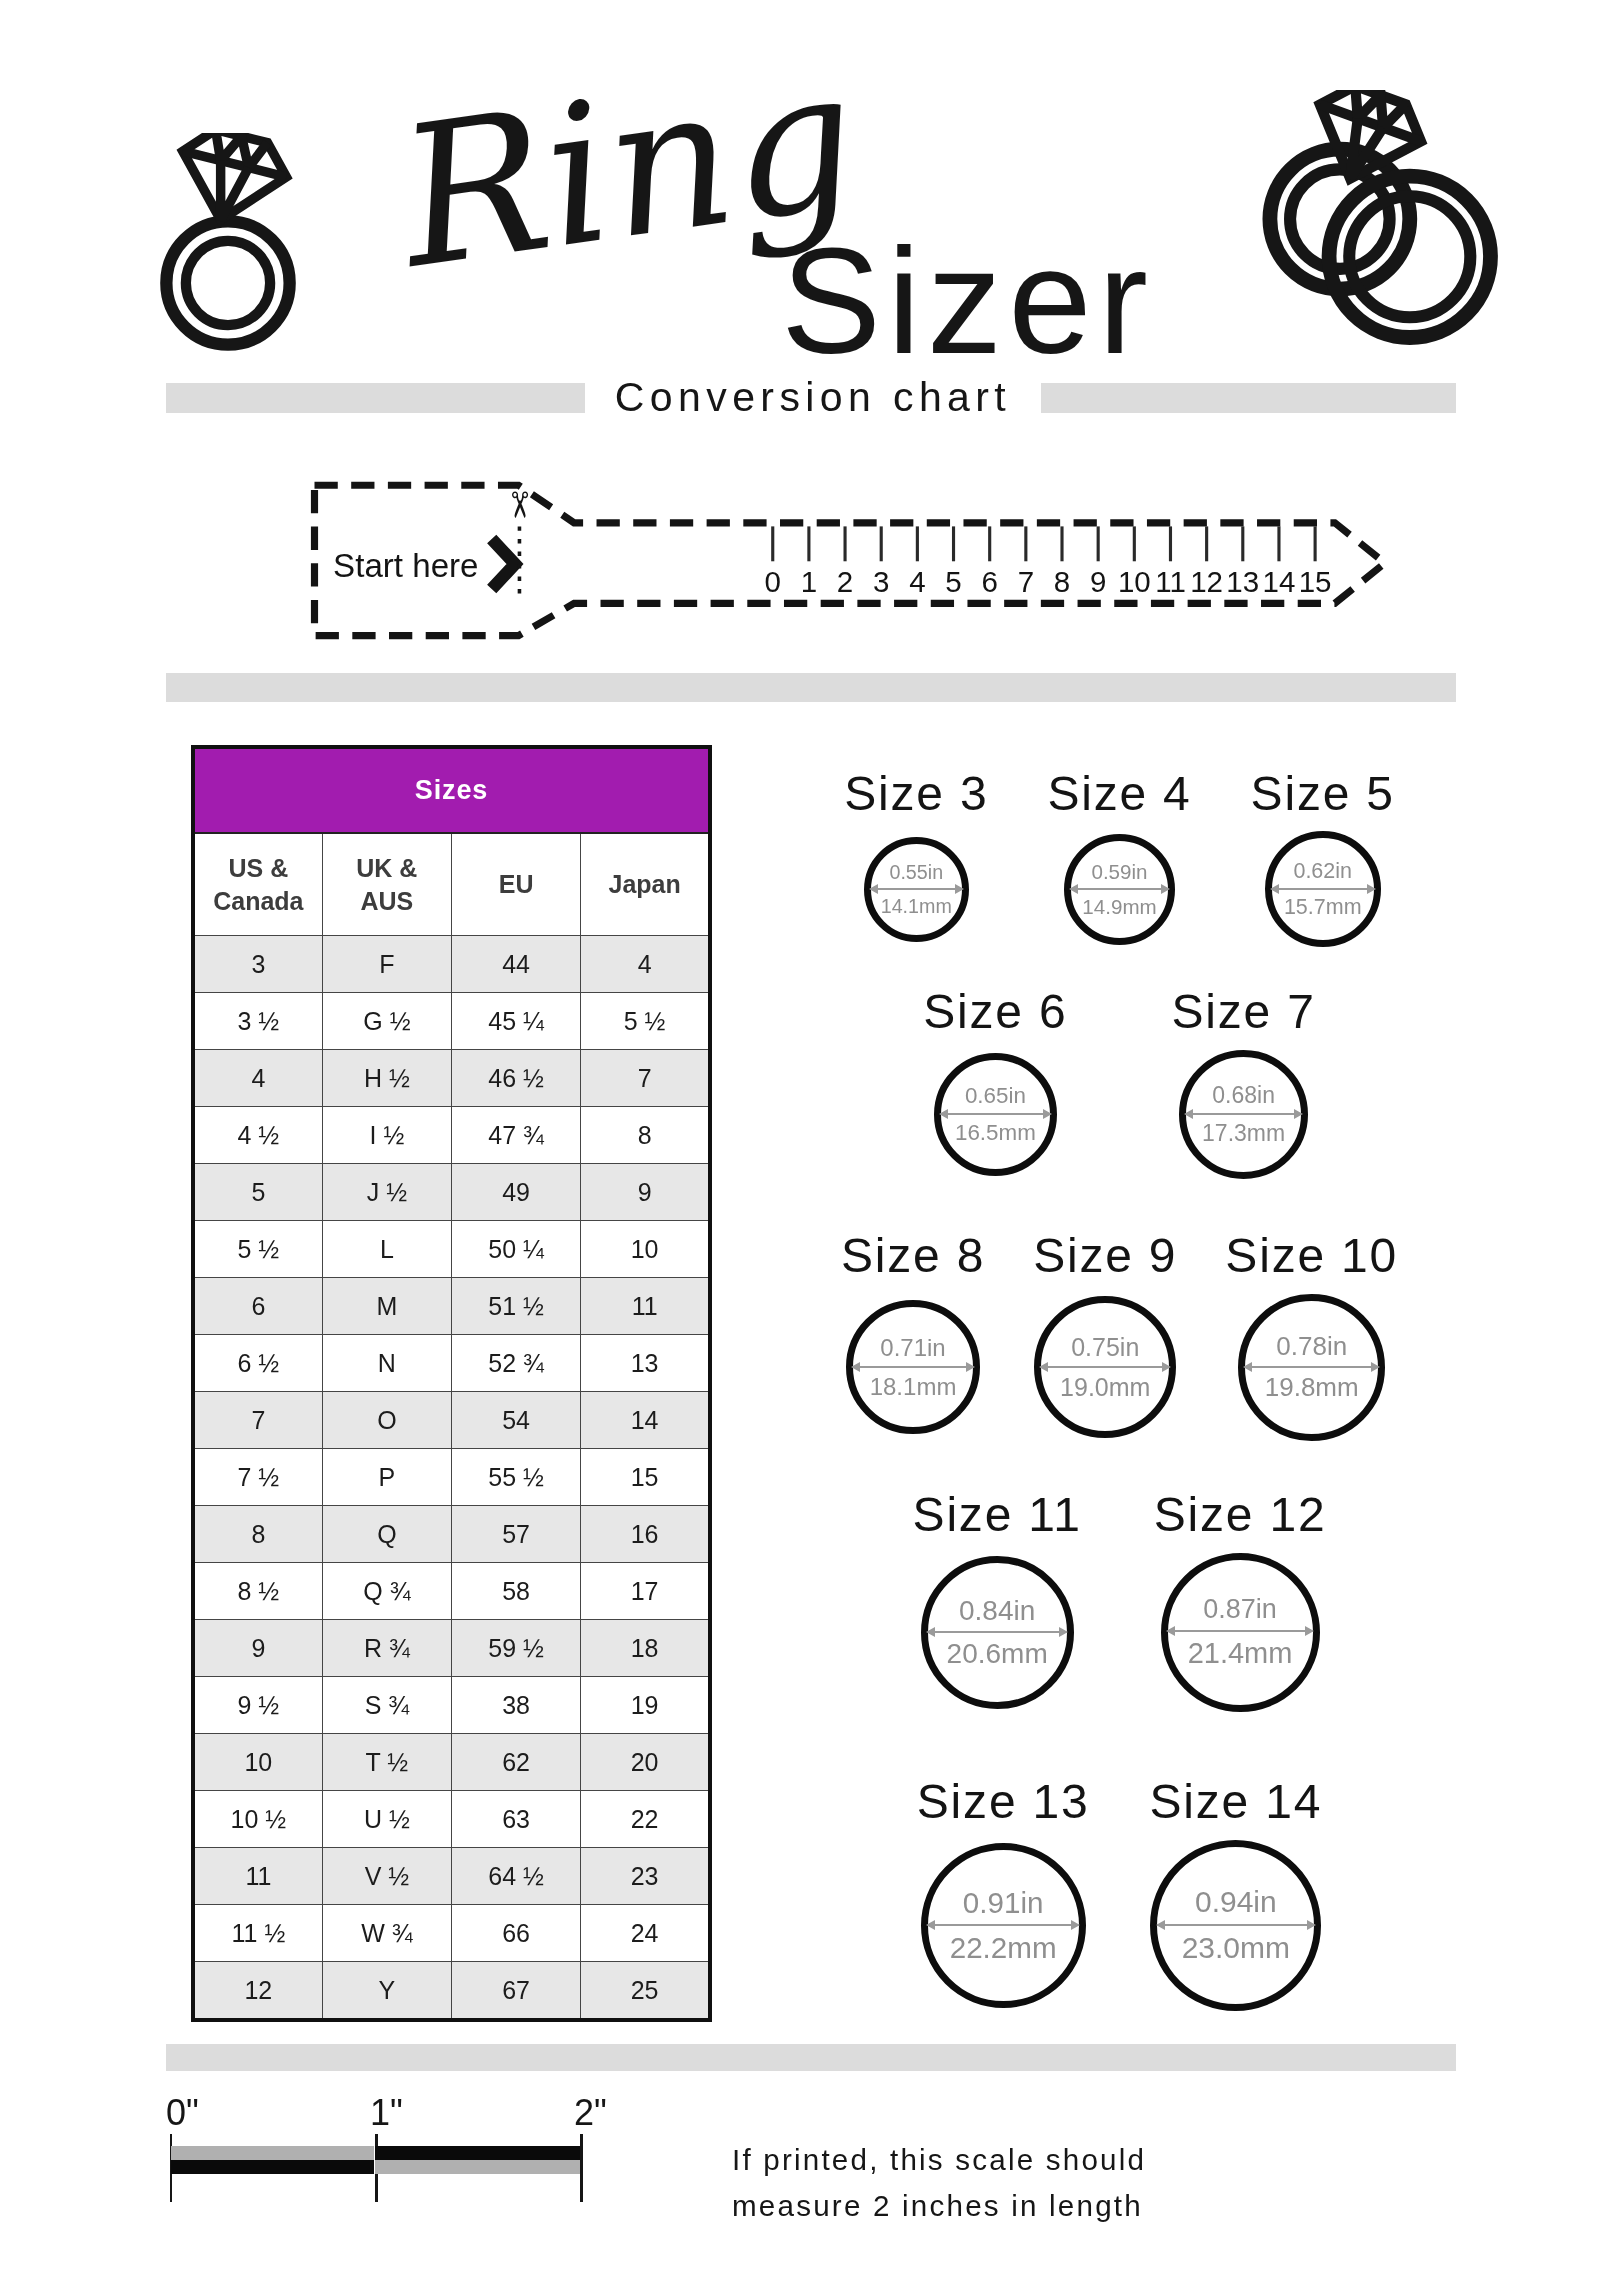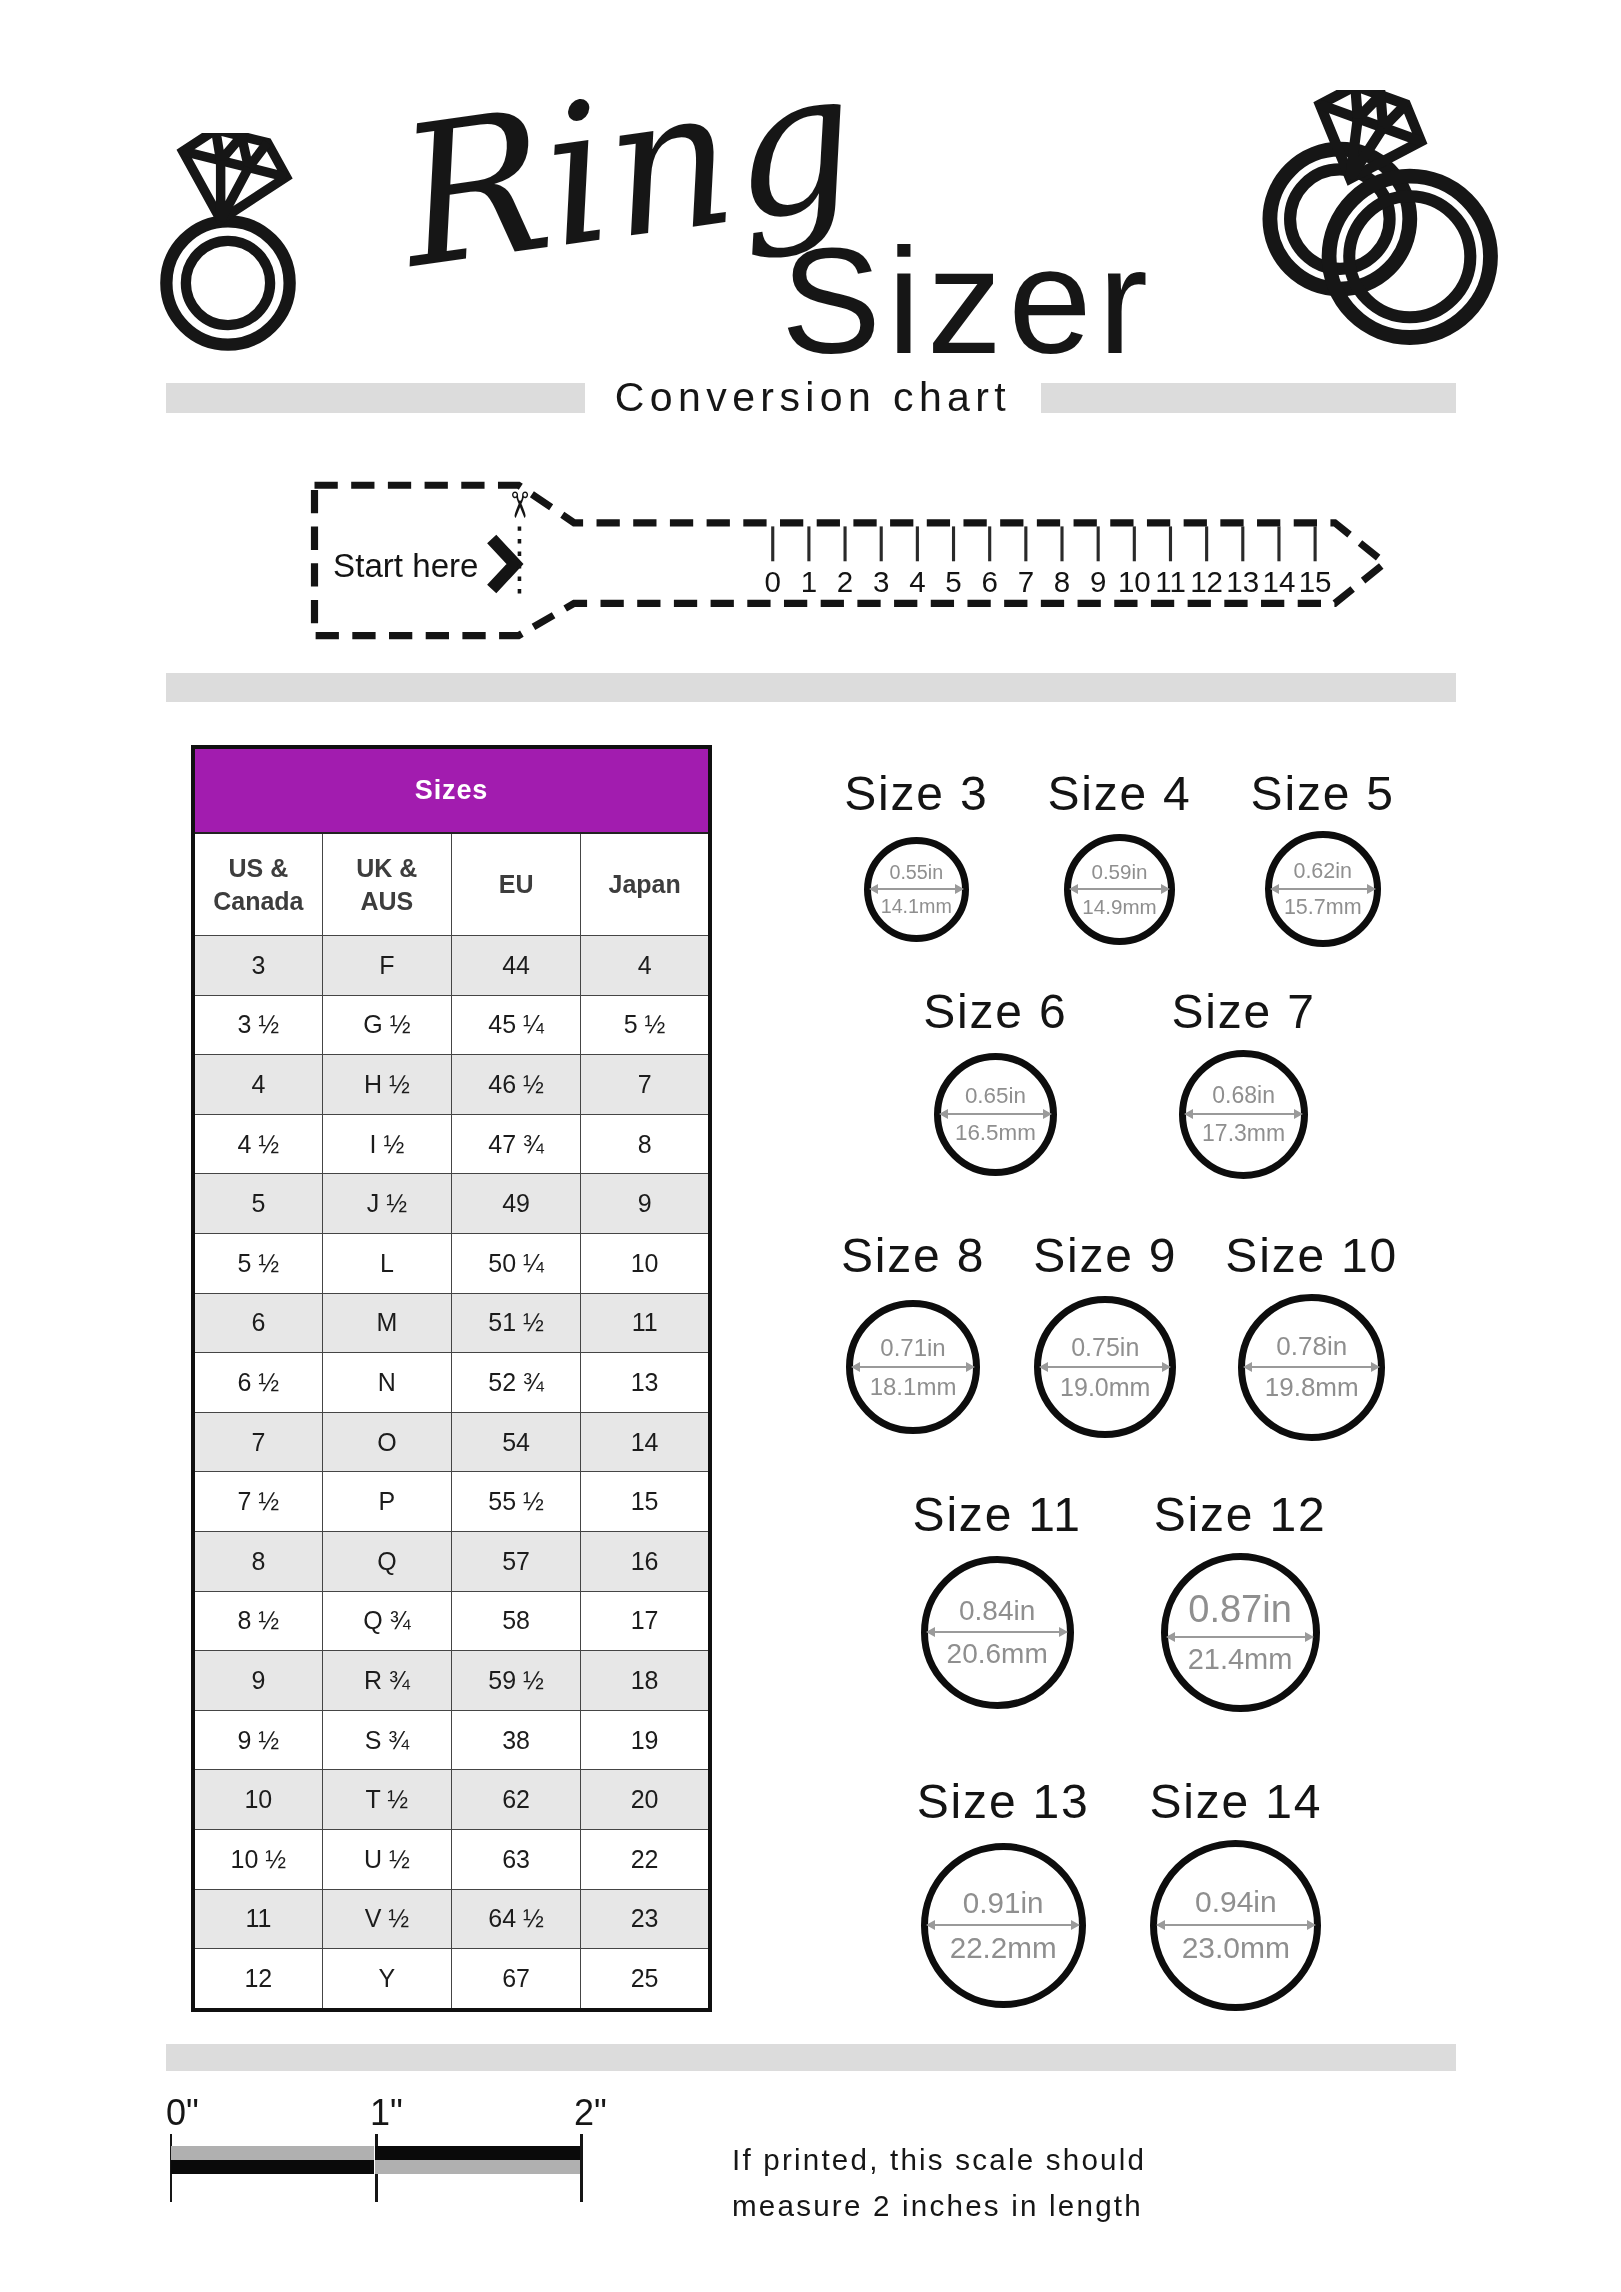--- a/index.html
+++ b/index.html
@@ -283,20 +283,26 @@
     <td>22</td>
   </tr>
 
   <tr>
     <td>11</td>
     <td>V ½</td>
     <td>64 ½</td>
     <td>23</td>
   </tr>
 
+  <tr>
+    <td>11 ½</td>
+    <td>W ¾</td>
+    <td>66</td>
+    <td>24</td>
+  </tr>
 
   <tr>
     <td>12</td>
     <td>Y</td>
     <td>67</td>
     <td>25</td>
   </tr>
 </tbody>
   </table>
 
@@ -401,21 +407,21 @@
         <div class="m-arrow"></div>
         <div class="m-mm" style="font-size: 28px;">20.6mm</div>
       </div>
     </div>
   </div>
 
   <div class="ring-item">
     <div class="ring-title">Size 12</div>
     <div class="ring-circle-wrap" style="height: 159px;">
       <div class="ring-circle" style="width: 159px; height: 159px;">
-        <div class="m-in" style="font-size: 38px;">0.87in</div>
+        <div class="m-in" style="font-size: 27px;">0.87in</div>
         <div class="m-arrow"></div>
         <div class="m-mm" style="font-size: 29px;">21.4mm</div>
       </div>
     </div>
   </div>
 </div>
       <div class="ring-row" style="top: 1030px; gap: 60px;">
   <div class="ring-item">
     <div class="ring-title">Size 13</div>
     <div class="ring-circle-wrap" style="height: 171px;">

